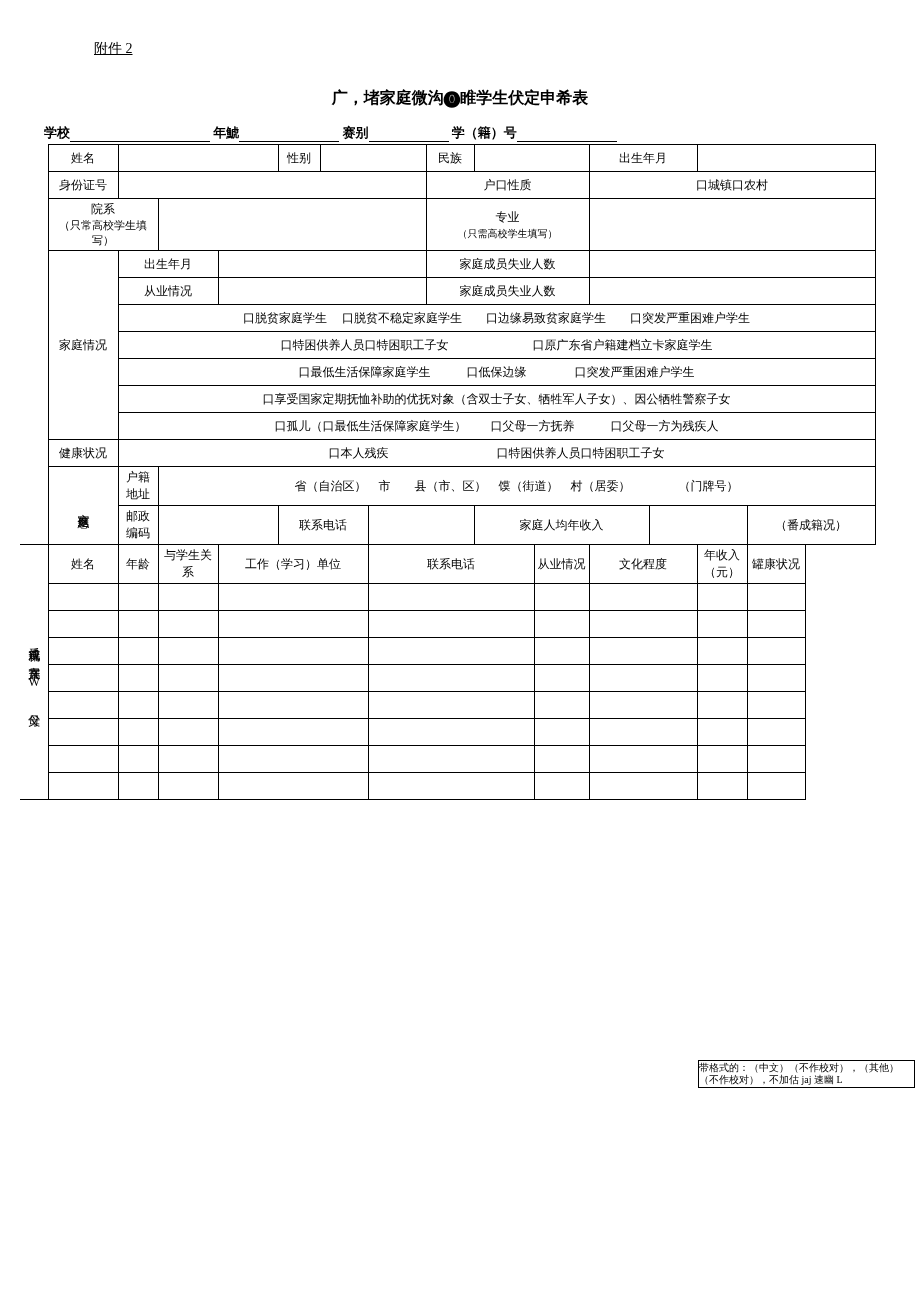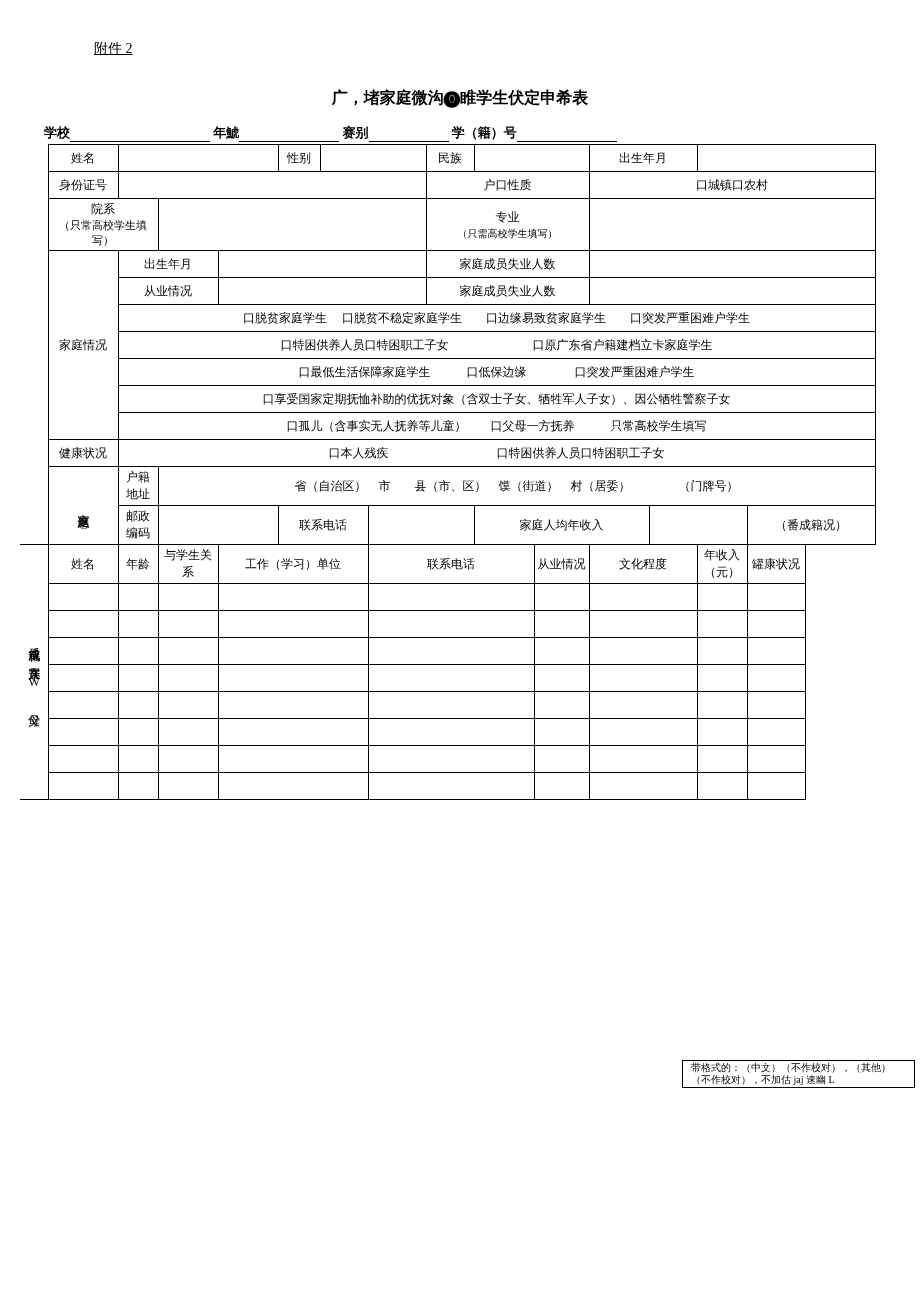--- a/index.html
+++ b/index.html
@@ -60,21 +60,21 @@
   }
   .left-align { text-align: left; padding-left: 6px; }
   .no-top-border { border-top: none !important; }
   .no-left-border { border-left: none !important; }
   .format-note {
     position: absolute;
     right: 5px;
     top: 1060px;
     border: 1px solid #000;
     font-size: 10px;
-    padding: 1px 8px;
+    padding: 1px 0;
     width: 215px;
     line-height: 1.2;
   }
   td.tall { height: 38px; }
 </style>
 </head>
 <body>
 
 
 
@@ -163,21 +163,21 @@
 <tr>
         <td colspan="14" class="left-align">口特困供养人员口特困职工子女　　　　　　　口原广东省户籍建档立卡家庭学生</td>
       </tr>
 <tr>
         <td colspan="14" class="left-align">口最低生活保障家庭学生　　　口低保边缘　　　　口突发严重困难户学生</td>
       </tr>
 <tr>
         <td colspan="14" class="left-align">口享受国家定期抚恤补助的优抚对象（含双士子女、牺牲军人子女）、因公牺牲警察子女</td>
       </tr>
 <tr>
-        <td colspan="14" class="left-align">口孤儿（含事实无人抚养等儿童）　　口父母一方抚养　　　只常高校学生填写</td>
+        <td colspan="14" class="left-align">口孤儿（口最低生活保障家庭学生）　　口父母一方抚养　　　口父母一方为残疾人</td>
       </tr>
 
 <tr>
   <td>健康状况</td>
   <td colspan="14" class="left-align">口本人残疾　　　　　　　　　口特困供养人员口特困职工子女</td>
 </tr>
 
 <tr>
   <td rowspan="2" class="vtext" style="border-top:none;border-left:none;border-bottom:none">家庭信息</td>
   <td>户籍地址</td>

